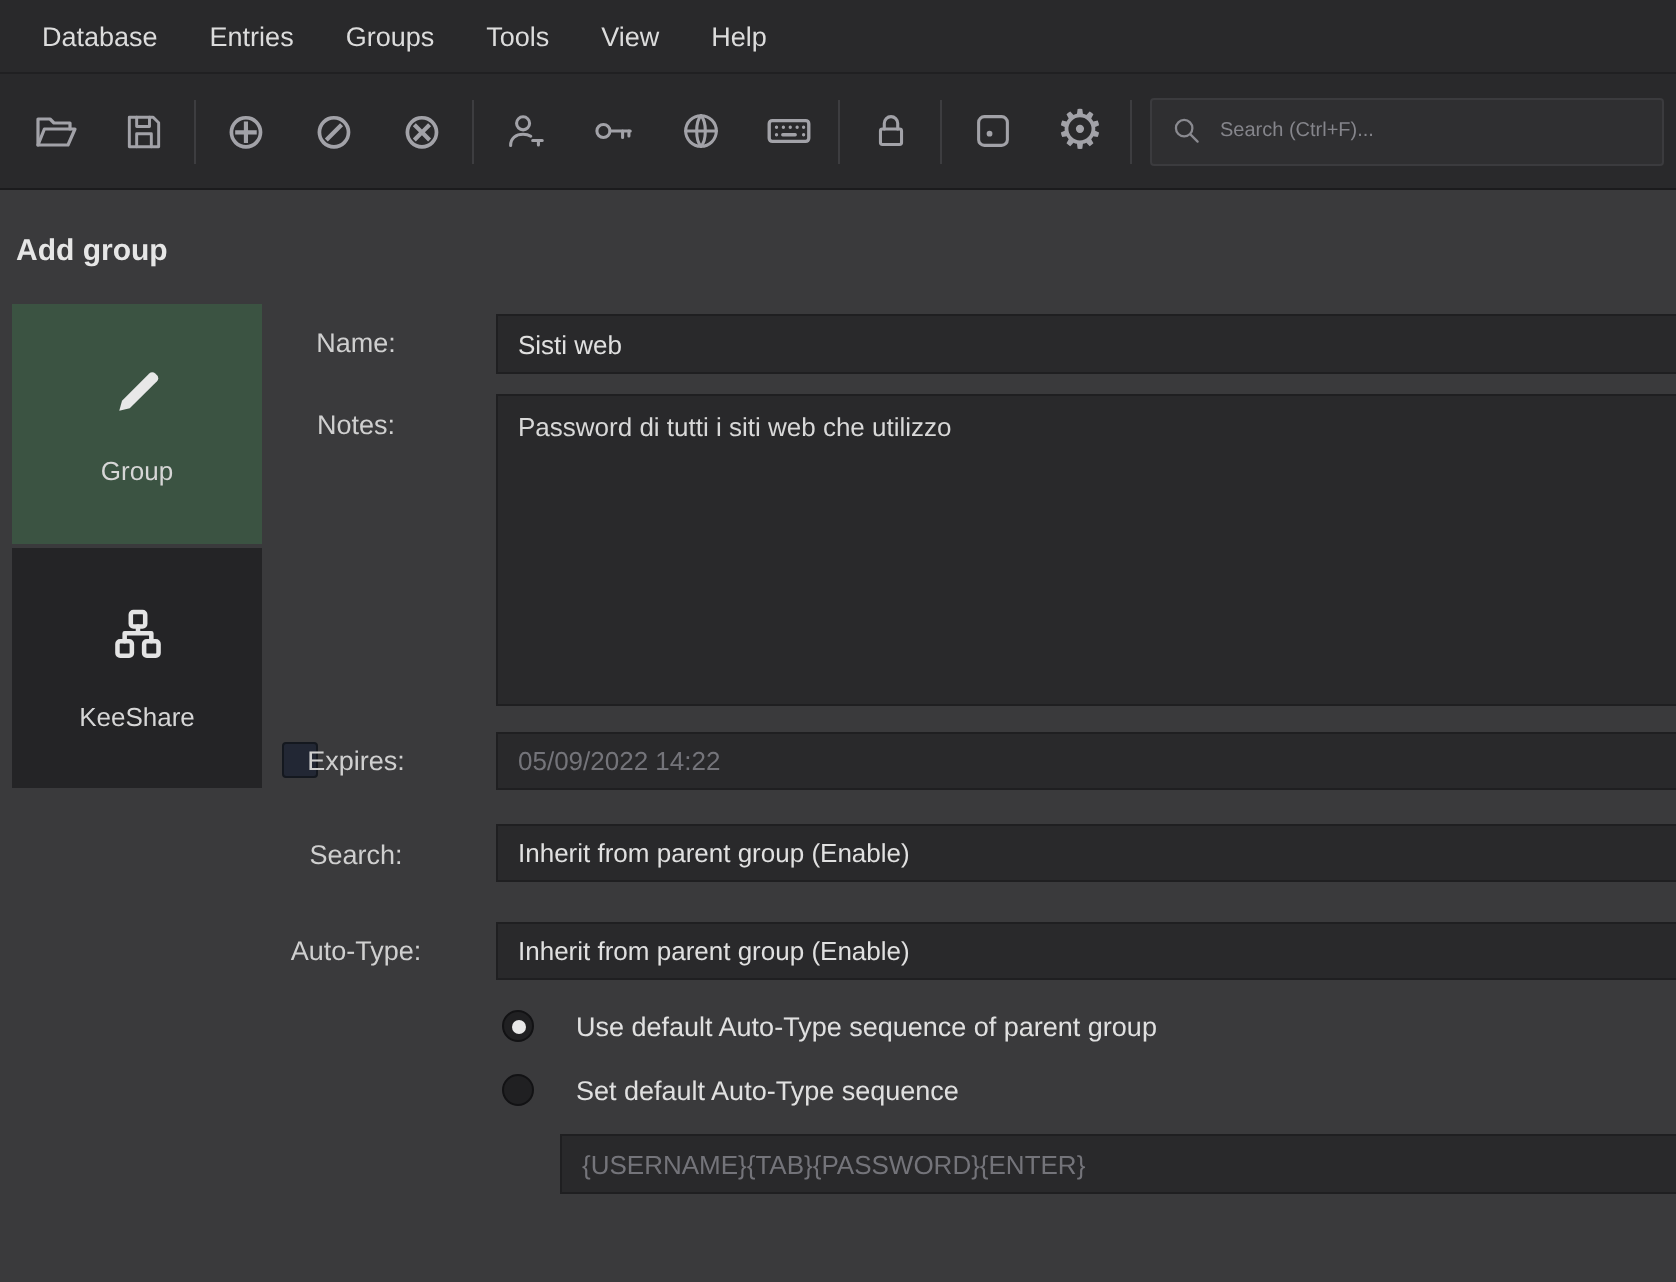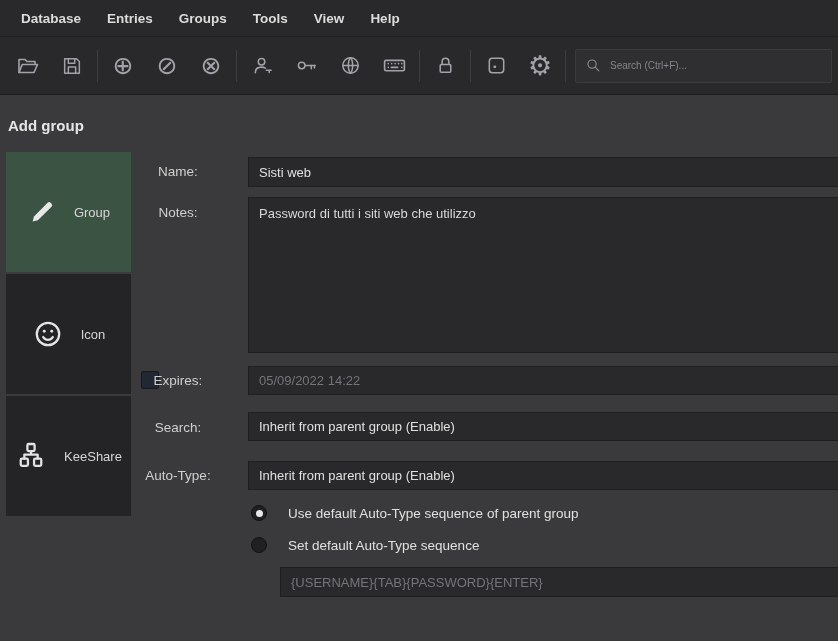--- a/index.html
+++ b/index.html
@@ -7,21 +7,21 @@
   body {
     background:#3a3a3c;
     font-family:"Liberation Sans", sans-serif;
     color:#d9d9d9;
     position:relative;
   }
 
   
   .menubar {
     height:37px; background:#29292b; display:flex; align-items:center;
-    padding-left:8px; border-bottom:1px solid #202022;font-weight:bold;
+    padding-left:8px; border-bottom:1px solid #202022;
   }
   .menu-item {
     padding:0 13px; font-size:13.5px; color:#dcdcdc; line-height:37px; cursor:default;
   }
 
   
   .toolbar {
     height:58px; background:#29292b; display:flex; align-items:center;
     padding:0 10px 0 6px; border-bottom:1px solid #1b1b1d;
   }
@@ -47,21 +47,21 @@
   
   .page-title {
     position:absolute; left:8px; top:117px;
     font-size:15px; font-weight:bold; color:#e6e6e6;
   }
 
   
   .sidebar { position:absolute; left:6px; top:152px; width:125px; bottom:0; }
   .side-tile {
     width:125px; height:120px; background:#242426; margin-bottom:2px;
-    display:flex; flex-direction:row; align-items:center; justify-content:center;
+    display:flex; flex-direction:column; align-items:center; justify-content:center;
     gap:17px; cursor:default;
   }
   .side-tile.selected { background:#3b5342; }
   .side-tile .label { font-size:13px; color:#d6d6d6; }
   svg.side-icon { stroke:#e4e4e4; fill:none; stroke-width:1.7; stroke-linecap:round; stroke-linejoin:round; }
 
   
   .f-label {
     position:absolute; left:118px; width:120px; text-align:center;
     font-size:13.5px; color:#cfcfcf;
@@ -191,29 +191,20 @@
 
 <div class="sidebar">
   <div class="side-tile selected">
     <svg class="side-icon" width="30" height="30" viewBox="0 0 24 24">
         <path d="M4.5 19.5l1.1-4L16.5 4.6a1.7 1.7 0 0 1 2.4 0l.7.7a1.7 1.7 0 0 1 0 2.4L8.7 18.5l-4.2 1z" fill="#e8e8e8" stroke="none"></path>
       </svg>
     <span class="label">Group</span>
   </div>
   <div class="side-tile">
     <svg class="side-icon" width="32" height="32" viewBox="0 0 24 24">
-        <circle cx="12" cy="12" r="8.4"></circle>
-        <circle cx="9.2" cy="10" r="1.1" fill="#e4e4e4" stroke="none"></circle>
-        <circle cx="14.8" cy="10" r="1.1" fill="#e4e4e4" stroke="none"></circle>
-        <path d="M8.4 14.3c1 1.4 2.3 2.1 3.6 2.1s2.6-.7 3.6-2.1"></path>
-      </svg>
-    <span class="label">Icon</span>
-  </div>
-  <div class="side-tile">
-    <svg class="side-icon" width="32" height="32" viewBox="0 0 24 24">
         <rect x="9.3" y="3" width="5.4" height="5.4" rx="1"></rect>
         <path d="M12 8.4v2.6M12 11H7v3M12 11h5v3"></path>
         <rect x="4.3" y="14" width="5.4" height="5.4" rx="1"></rect>
         <rect x="14.3" y="14" width="5.4" height="5.4" rx="1"></rect>
       </svg>
     <span class="label">KeeShare</span>
   </div>
 </div>
 
 <div class="f-label" style="top:164px">Name:</div>

